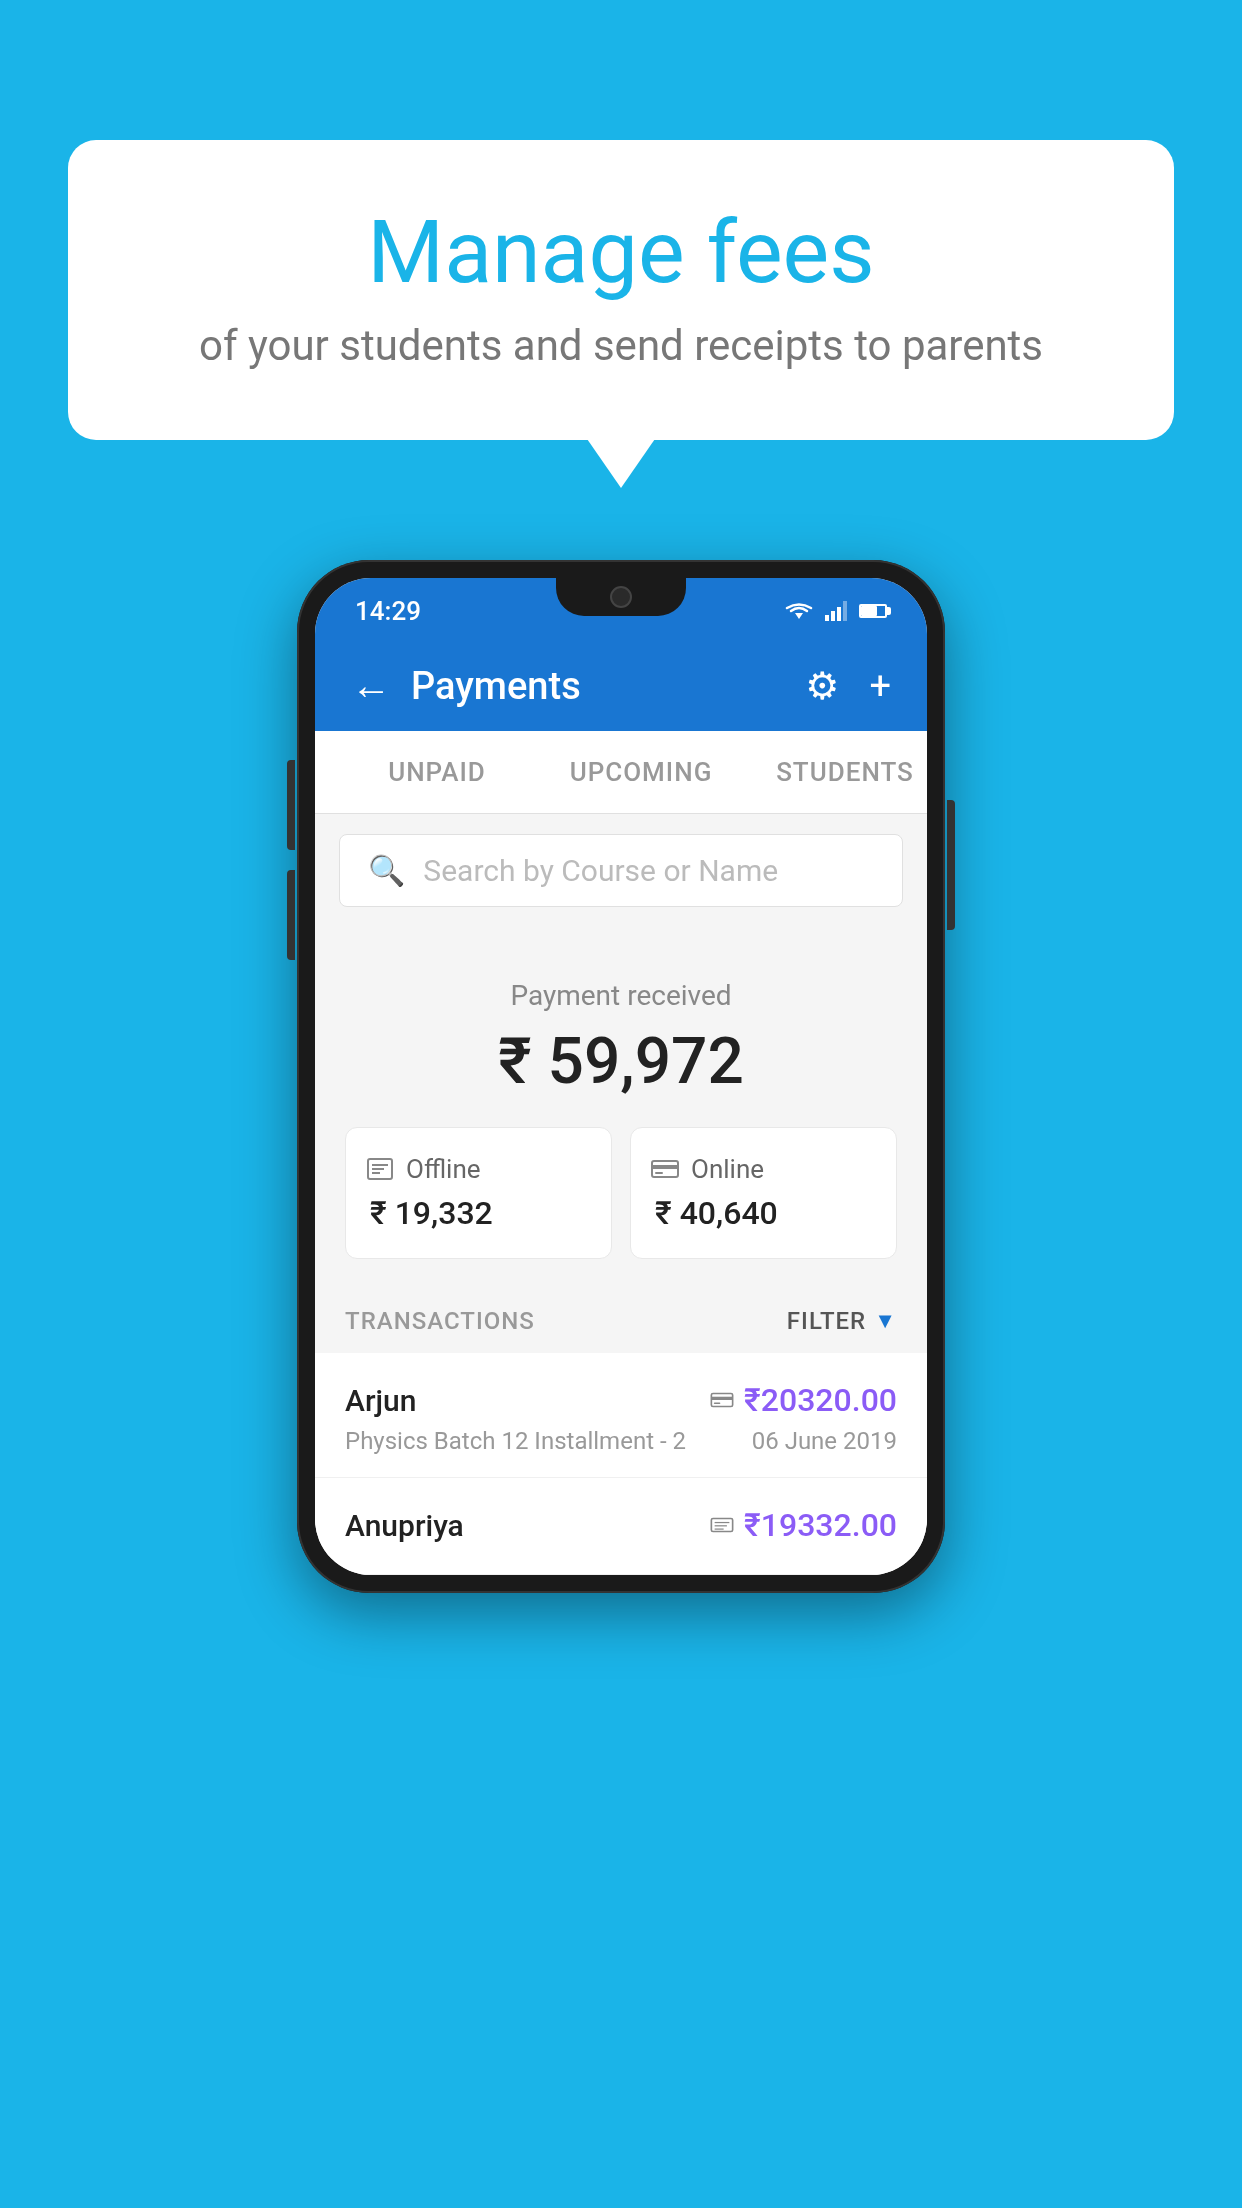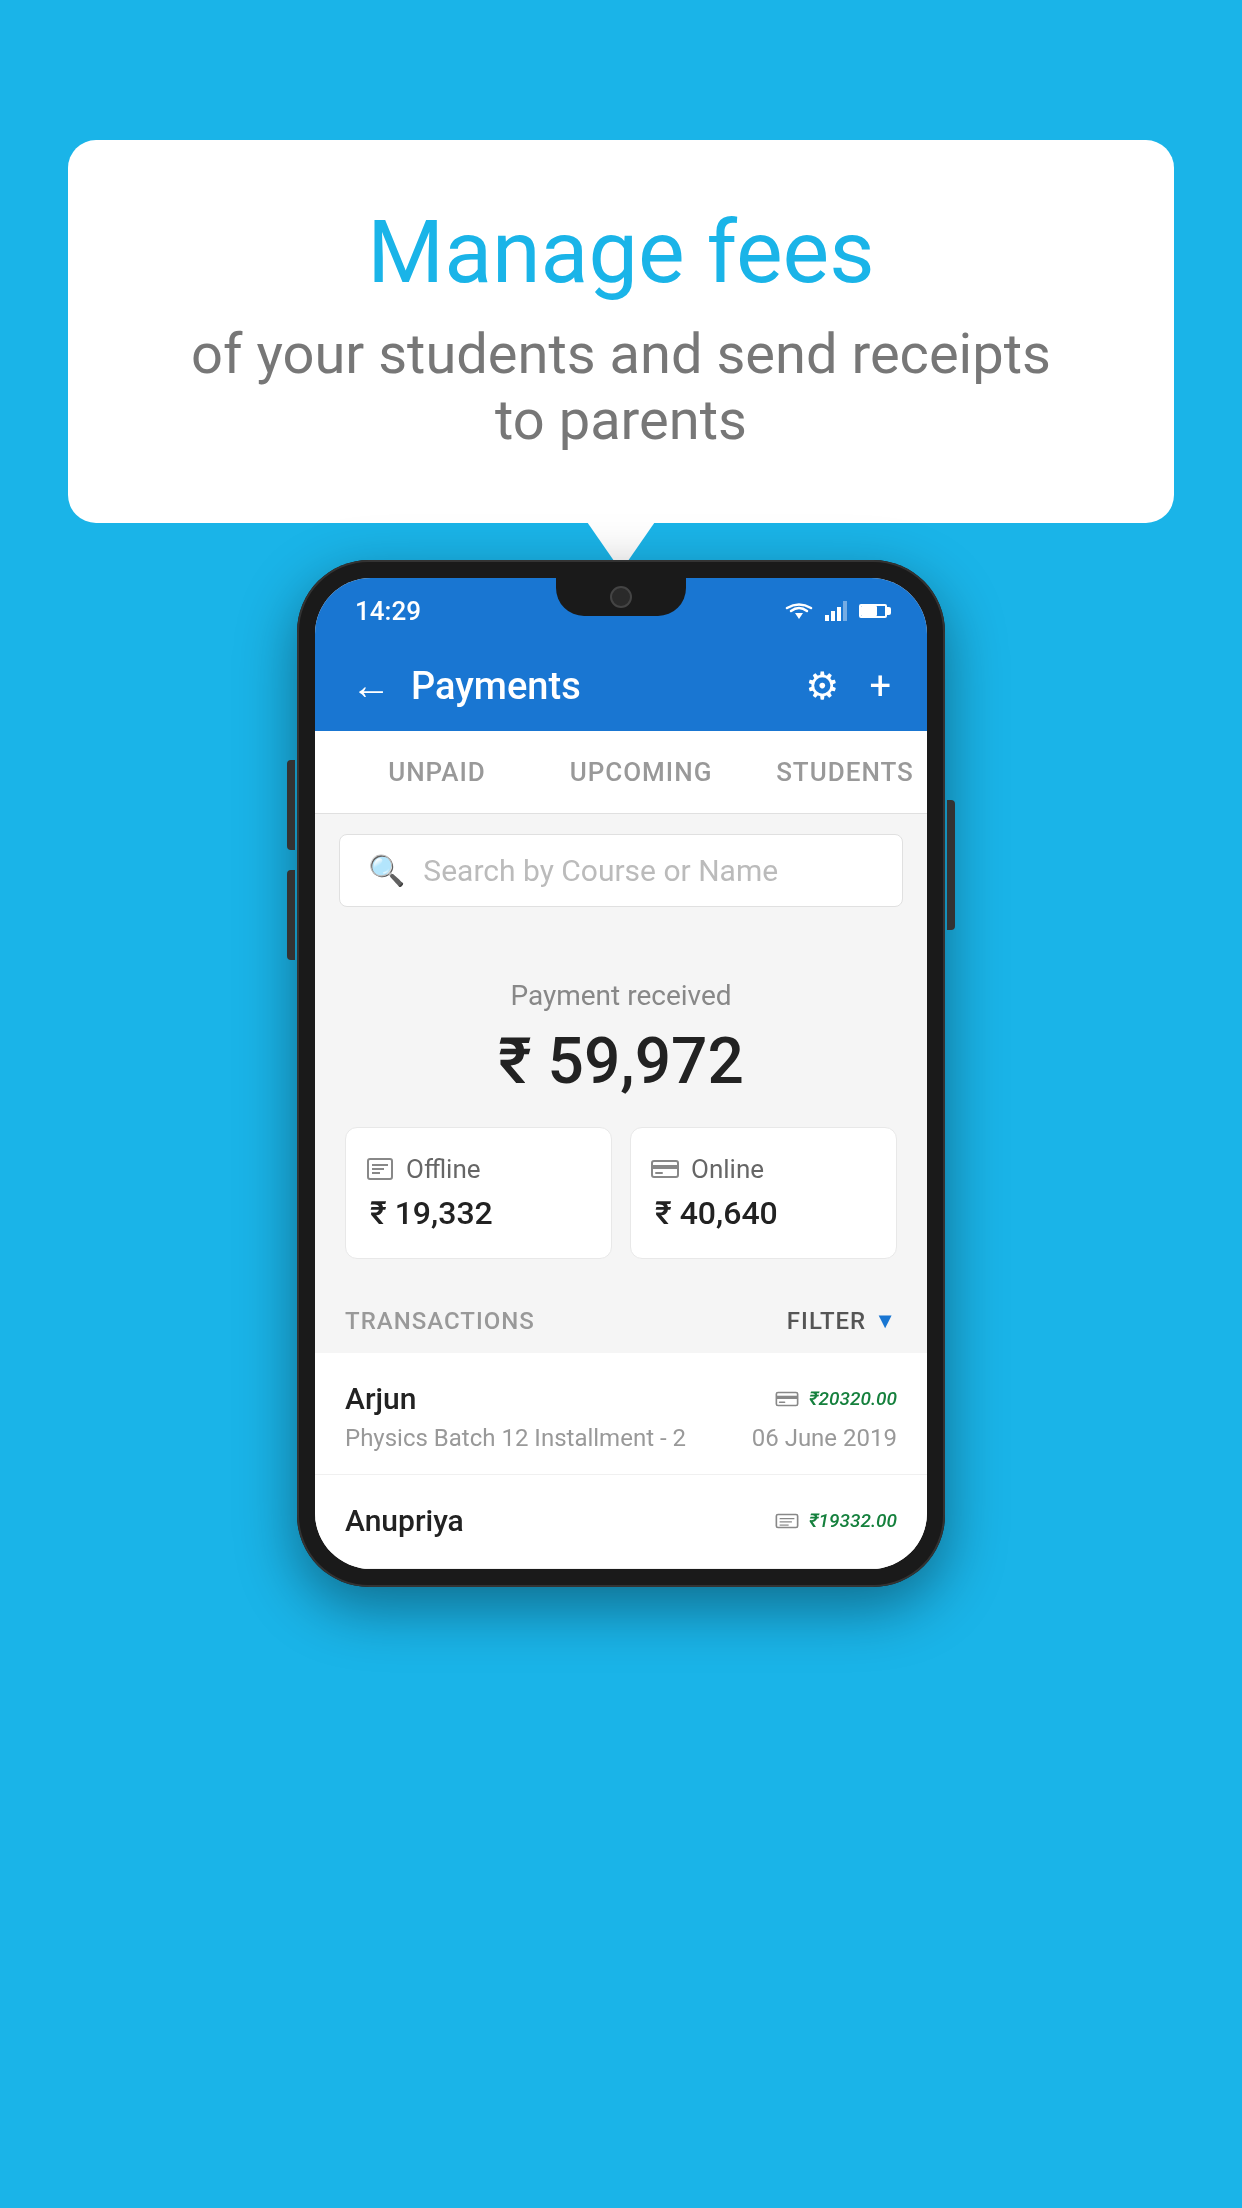--- a/index.html
+++ b/index.html
@@ -43,21 +43,21 @@
     }
 
     .bubble-title {
       font-size: 88px;
       color: #1ab4e8;
       font-weight: 400;
       margin-bottom: 18px;
     }
 
     .bubble-subtitle {
-      font-size: 56px;
+      font-size: 42px;
       color: #777;
       font-weight: 400;
     }
 
     
     .phone-container {
       position: absolute;
       top: 560px;
       left: 50%;
       transform: translateX(-50%);
@@ -384,24 +384,23 @@
       font-weight: 500;
     }
 
     .transaction-amount-wrapper {
       display: flex;
       align-items: center;
       gap: 10px;
     }
 
     .transaction-amount {
-      color: #15803d;
-      font-size: 19px;
-      font-weight: 500;
-      font-style: italic;
+      color: #8b5cf6;
+      font-size: 32px;
+      font-weight: 500;
     }
 
     .transaction-bottom {
       display: flex;
       justify-content: space-between;
       align-items: center;
     }
 
     .transaction-desc {
       color: #999;

